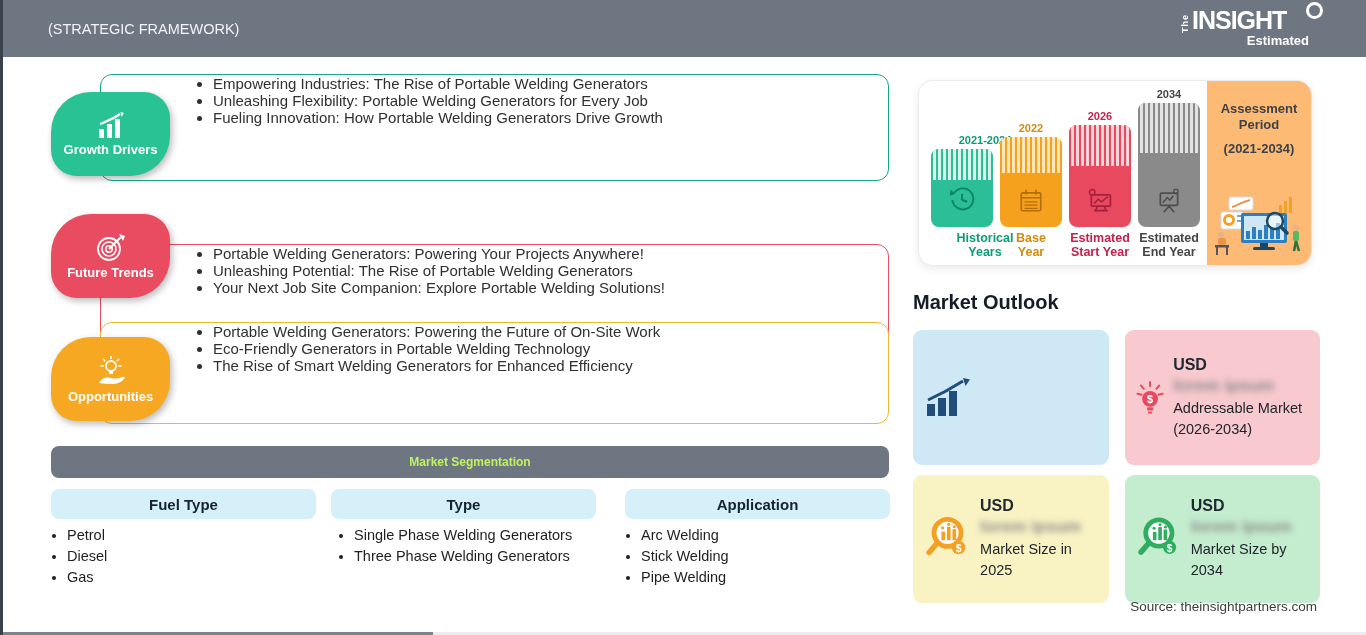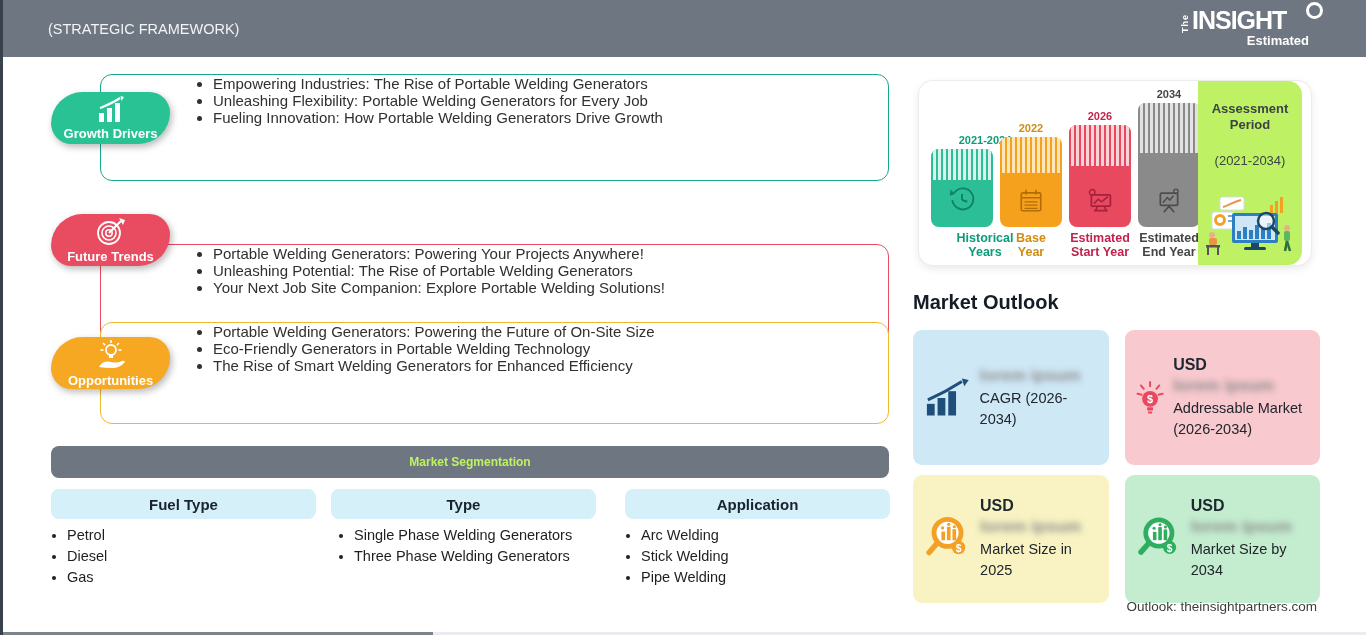--- a/index.html
+++ b/index.html
@@ -19,21 +19,21 @@
   .logo-row { display:flex; align-items:flex-end; position:relative; }
   .logo-the { font-size:9px; font-weight:bold; writing-mode:vertical-rl; transform:rotate(180deg); letter-spacing:1px; margin-right:2px; line-height:1; padding-bottom:3px; }
   .logo-insight { font-size:25px; font-weight:bold; letter-spacing:-1px; line-height:1; }
   .logo-ring { position:absolute; right:-12px; top:-6px; width:17px; height:17px; border:3px solid #fff; border-radius:50%; background:transparent; }
   .logo-partners { display:block; text-align:right; font-size:13px; font-weight:bold; margin-top:0; padding-right:2px; }
   
   .fw-box { position:absolute; left:97px; width:789px; border-radius:12px; background:#fff; }
   .fw-box ul { list-style:disc; padding-left:112px; height:100%;
     display:flex; flex-direction:column; justify-content:flex-start; }
   .fw-box li { font-size:15px; color:#303030; }
-  .badge { position:absolute; left:48px; width:119px; height:52px;
+  .badge { position:absolute; left:48px; width:119px; height:84px;
     border-radius:40px 26px 40px 26px; display:flex; flex-direction:column;
     align-items:center; justify-content:center; gap:2px;
     box-shadow:2px 3px 7px rgba(0,0,0,.28); }
   .badge-label { color:#fff; font-size:13px; font-weight:bold; }
   
   .seg-title-bar { position:absolute; left:48px; top:446px; width:838px; height:32px;
     background:#6e7681; border-radius:8px; display:flex; align-items:center; justify-content:center; }
   .seg-title { color:#bef264; font-size:12px; font-weight:bold; }
   .seg-col-header { position:absolute; top:489px; height:30px; width:265px;
     background:#d5f0f9; border-radius:8px; display:flex; align-items:center; justify-content:center;
@@ -49,24 +49,24 @@
   .tl-bar { width:62px; border-radius:8px; position:relative; overflow:hidden; }
   .tl-stripes { position:absolute; top:0; left:0; right:0; height:40%; }
   .tl-ico { position:absolute; bottom:13px; left:50%; transform:translateX(-50%); }
   .tl-caption { margin-top:4px; font-size:12.5px; font-weight:bold; line-height:14px;
     text-align:center; white-space:pre-line; }
   .bar-g  { background:#2cbe97; } .stripes-g  { background:#d9f4ec; background-image:repeating-linear-gradient(90deg,#2cbe97 0 2px,transparent 2px 5px); }
   .bar-o  { background:#f5a11d; } .stripes-o  { background:#fde6ba; background-image:repeating-linear-gradient(90deg,#f5a11d 0 2px,transparent 2px 5px); }
   .bar-r  { background:#e8495f; } .stripes-r  { background:#fbd4da; background-image:repeating-linear-gradient(90deg,#e8495f 0 2px,transparent 2px 5px); }
   .bar-gy { background:#8a8a8a; } .stripes-gy { background:#e2e2e2; background-image:repeating-linear-gradient(90deg,#8a8a8a 0 2px,transparent 2px 5px); }
   .txt-g { color:#0e9b78;margin-left:46px; } .txt-o { color:#cf8d13; } .txt-r { color:#c2234e; } .txt-gy { color:#454545; }
-  .assess { position:absolute; right:9px; top:0; width:104px; height:184px; background:#bef264;
+  .assess { position:absolute; right:0; top:0; width:104px; height:184px; background:#fdba74;
     border-radius:0 14px 14px 0; display:flex; flex-direction:column; align-items:center; padding-top:20px; }
   .assess-title { font-size:13px; font-weight:bold; color:#3c4248; text-align:center; line-height:16px; white-space:pre-line; }
-  .assess-range { font-size:13px; font-weight:normal; color:#3c4248; margin-top:20px; }
+  .assess-range { font-size:13px; font-weight:bold; color:#3c4248; margin-top:8px; }
   .assess-art { margin-top:auto; margin-bottom:8px; }
   
   .mo-heading { position:absolute; left:910px; top:291px; font-size:20px; font-weight:bold; color:#141d27; }
   .mo-card { position:absolute; border-radius:9px; display:flex; align-items:center; padding:10px 8px 10px 10px; gap:8px; }
   .mo-text { display:flex; flex-direction:column; gap:2px; }
   .mo-usd { font-size:16px; font-weight:bold; color:#1c2730; }
   .mo-blur { font-size:17px; font-weight:bold; color:#8d8d8d; filter:blur(3px); white-space:nowrap; }
   .mo-caption { font-size:14.5px; color:#20262c; line-height:21px; }
   .source { position:absolute; right:49px; top:599px; font-size:13.5px; color:#3d3d3d; }
   
@@ -121,21 +121,21 @@
     <circle cx="15" cy="16" r="7" stroke="#fff" stroke-width="1.6" fill="none"></circle>
     <circle cx="15" cy="16" r="3.2" stroke="#fff" stroke-width="1.5" fill="none"></circle>
     <line x1="15" y1="16" x2="27" y2="4" stroke="#fff" stroke-width="2"></line>
     <path d="M25 1 L31 3 L29 8 Z" fill="#fff"></path>
   </svg>
   <span class="badge-label">Future Trends</span>
 </div>
 
 <div class="fw-box" style="top:322px;height:102px;border:1.5px solid #eeb92e;">
   <ul>
-    <li>Portable Welding Generators: Powering the Future of On-Site Size</li>
+    <li>Portable Welding Generators: Powering the Future of On-Site Work</li>
     <li>Eco-Friendly Generators in Portable Welding Technology</li>
     <li>The Rise of Smart Welding Generators for Enhanced Efficiency</li>
   </ul>
 </div>
 <div class="badge" style="top: 337px; background-color: rgb(246, 168, 34);">
   <svg width="36" height="32" viewBox="0 0 36 32">
     <circle cx="18" cy="11" r="5" stroke="#fff" stroke-width="1.8" fill="none"></circle>
     <rect x="16" y="16" width="4" height="3" fill="#fff"></rect>
     <line x1="18" y1="1" x2="18" y2="4" stroke="#fff" stroke-width="1.6"></line>
     <line x1="10" y1="4" x2="12.2" y2="6.2" stroke="#fff" stroke-width="1.6"></line>
@@ -290,24 +290,20 @@
 <div class="mo-card" style="left: 910px; top: 330px; width: 196px; height: 135px; background-color: rgb(207, 232, 246);">
   <svg width="50" height="40" viewBox="0 0 50 40">
     <g fill="#1f4e7a">
       <rect x="4" y="26" width="8" height="12"></rect>
         <rect x="15" y="20" width="8" height="18"></rect>
         <rect x="26" y="13" width="8" height="25"></rect>
     </g>
     <path d="M5 22 C16 17 26 12 40 3" stroke="#1f4e7a" stroke-width="3" fill="none"></path>
     <path d="M40 0 L47 1.5 L42.5 8 Z" fill="#1f4e7a"></path>
   </svg>
-  <div class="mo-text">
-    <span class="mo-blur">lorem ipsum</span>
-    <span class="mo-caption">CAGR (2026-2034)</span>
-  </div>
 </div>
 
 <div class="mo-card" style="left: 1122px; top: 330px; width: 195px; height: 135px; background-color: rgb(248, 201, 206);">
   <svg width="46" height="52" viewBox="0 0 36 42">
     <g stroke="#e8495f" stroke-width="2.4" stroke-linecap="round">
       <line x1="18" y1="2" x2="18" y2="7"></line>
       <line x1="7" y1="6" x2="10.5" y2="10"></line>
       <line x1="29" y1="6" x2="25.5" y2="10"></line>
       <line x1="3" y1="16" x2="8" y2="17"></line>
       <line x1="33" y1="16" x2="28" y2="17"></line>
@@ -361,16 +357,16 @@
     <circle cx="29" cy="27" r="5.5" fill="#2fae5f"></circle>
     <text x="29" y="30.5" text-anchor="middle" font-size="8.5" font-weight="bold" fill="#fff" font-family="Liberation Sans, sans-serif">$</text>
   </svg>
   <div class="mo-text">
     <span class="mo-usd">USD</span>
     <span class="mo-blur">lorem ipsum</span>
     <span class="mo-caption">Market Size by 2034</span>
   </div>
 </div>
 
-<div class="source">Outlook: theinsightpartners.com</div>
+<div class="source">Source: theinsightpartners.com</div>
 
 <div class="strip-l"></div>
 <div class="strip-r"></div>
 
 </body></html>

